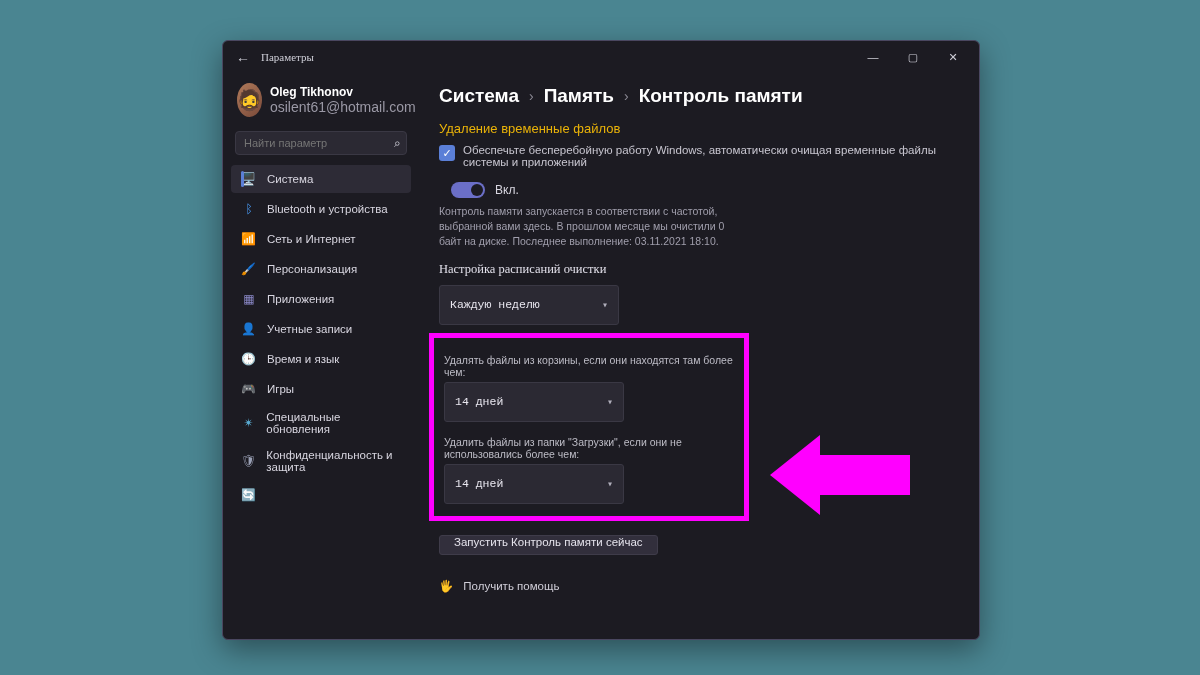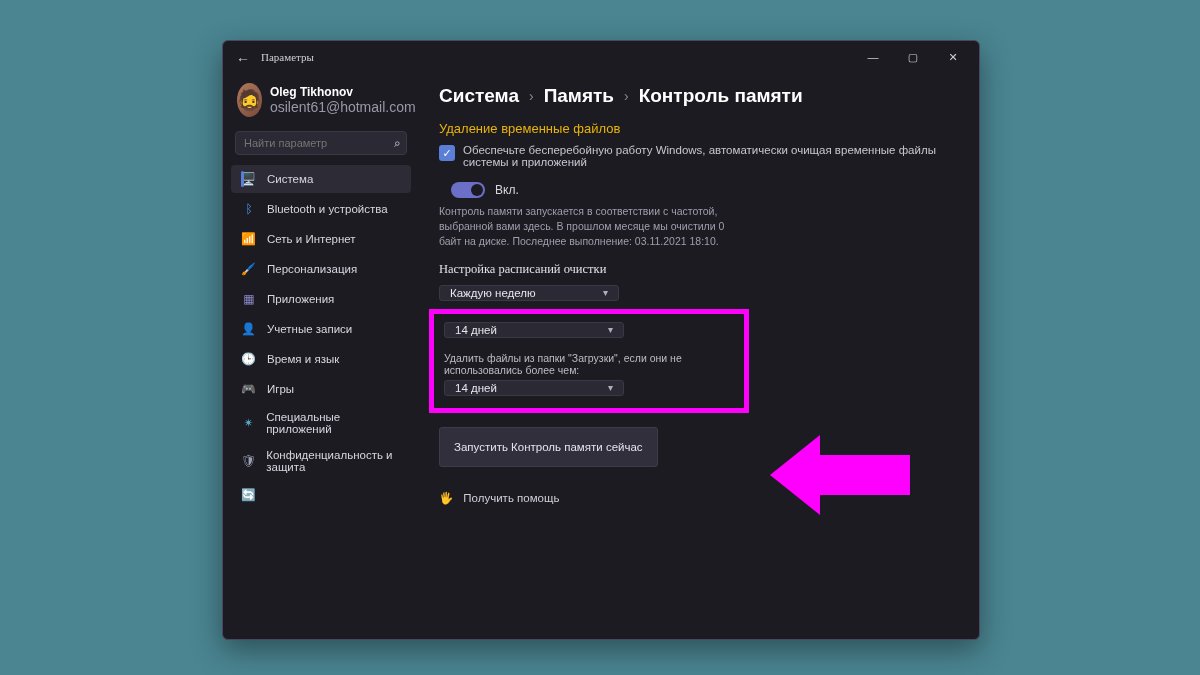--- a/index.html
+++ b/index.html
@@ -130,35 +130,35 @@
   .toggle {
     width:34px; height:16px; border-radius:10px; background:#6b6fc7; position:relative; cursor:pointer;
   }
   .toggle .knob {
     width:12px; height:12px; border-radius:50%; background:#1c1b22; position:absolute; right:2px; top:2px;
   }
   .desc { font-size: 10.5px; color:#a09eac; line-height:1.45; margin-bottom:12px; max-width: 300px;}
   .sub { font-size: 12.5px; color:#e2e0ea; margin: 4px 0 8px 0; font-family: Liberation Serif, serif;}
   .field-label { font-size: 10.5px; color:#bdbcc6; margin: 8px 0 4px 0;}
   .select {
-    width: 180px; height:16px;
+    width: 180px; height:40px;
     background:#2b2933; border:1px solid #3a3844; border-radius:3px;
     display:flex; align-items:center; justify-content:space-between;
-    padding: 0 10px; font-size:11.5px; color:#e8e6ef; cursor:pointer;
+    padding: 0 10px; font-size:11.5px; color:#e8e6ef; cursor:pointer;font-family:Liberation Mono, monospace;
   }
   .select .chev { font-size:10px; color:#b0aebb;}
   .highlight-box {
     border: 5px solid #ff00ff;
     padding: 8px 10px 12px 10px;
     margin: 8px 0 10px -10px;
     width: 320px;
   }
   .run-btn {
-    display:inline-flex; align-items:center;
-    height:40px; padding: 0 14px;
+    display:inline-flex; align-items:flex-start;
+    height:20px; padding: 0 14px;
     background:#322f3c; border:1px solid #3f3c4a; border-radius:3px;
     font-size:11.5px; color:#e5e3ec; cursor:pointer;
     margin-top: 4px;
   }
   .help-row {
     display:flex; align-items:center; gap:10px; margin-top: 24px;
     font-size:11.5px; color:#d0ced8; cursor:pointer;
   }
   
   .arrow-annot {
@@ -224,21 +224,21 @@
       <div class="nav-item">
         <span class="nav-icon" style="color:#d98a5a">🕒</span>
         <span>Время и язык</span>
       </div>
       <div class="nav-item">
         <span class="nav-icon" style="color:#9a98a5">🎮</span>
         <span>Игры</span>
       </div>
       <div class="nav-item">
         <span class="nav-icon" style="color:#5cb0d8">✴</span>
-        <span>Специальные приложений</span>
+        <span>Специальные обновления</span>
       </div>
       <div class="nav-item">
         <span class="nav-icon" style="color:#9aa0b5">🛡</span>
         <span>Конфиденциальность и защита</span>
       </div>
       <div class="nav-item">
         <span class="nav-icon" style="color:#3a8fd6">🔄</span>
       </div>
     </div>
 
@@ -265,20 +265,21 @@
       </div>
       <div class="desc">Контроль памяти запускается в соответствии с частотой, выбранной вами здесь. В прошлом месяце мы очистили 0 байт на диске. Последнее выполнение: 03.11.2021 18:10.</div>
 
       <div class="sub">Настройка расписаний очистки</div>
       <div class="select">
         <span>Каждую неделю</span>
         <span class="chev">▾</span>
       </div>
 
       <div class="highlight-box">
+        <div class="field-label">Удалять файлы из корзины, если они находятся там более чем:</div>
         <div class="select">
           <span>14 дней</span>
           <span class="chev">▾</span>
         </div>
         <div class="field-label" style="margin-top:14px">Удалить файлы из папки "Загрузки", если они не использовались более чем:</div>
         <div class="select">
           <span>14 дней</span>
           <span class="chev">▾</span>
         </div>
       </div>

